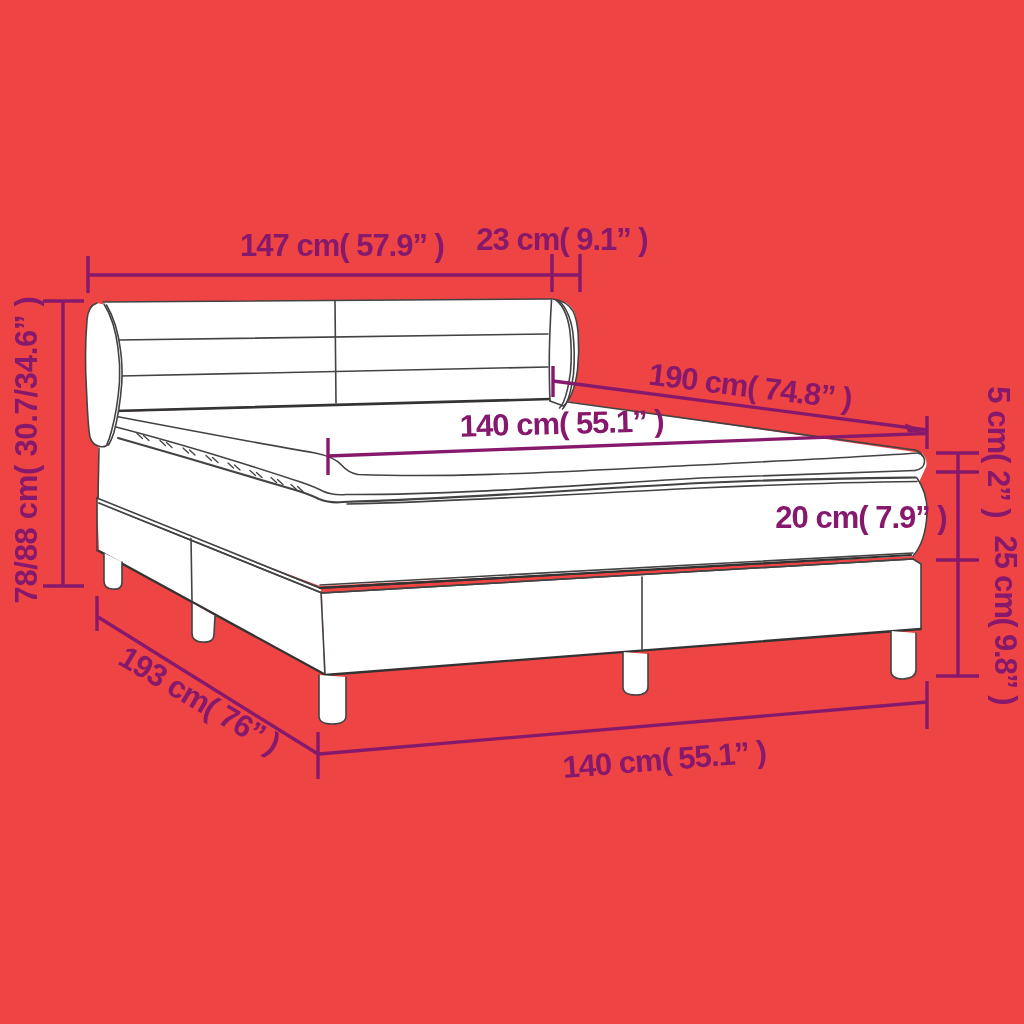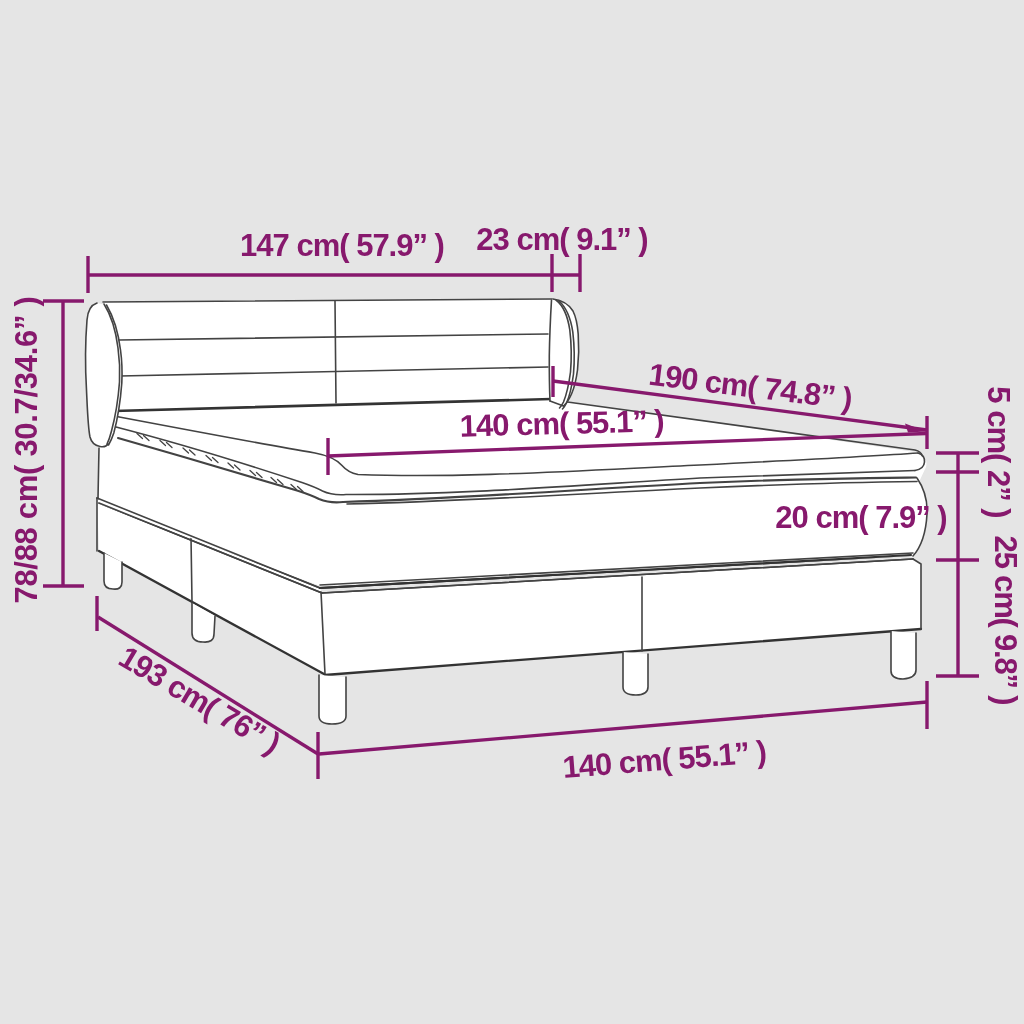--- a/index.html
+++ b/index.html
@@ -1,16 +1,16 @@
 <!DOCTYPE html>
 <html><head>
 <meta charset="utf-8">
 <style>
   html,body{margin:0;padding:0;background:#ffffff;}
-  .wrap{width:1024px;height:1024px;position:relative;background:#e5e5e5;overflow:hidden;}
+  .wrap{width:1024px;height:1024px;position:relative;background:#ef4444;overflow:hidden;}
   svg{display:block;}
   text{font-family:"Liberation Sans", sans-serif;font-weight:bold;fill:#87196d;}
 </style>
 </head>
 <body>
 <div class="wrap">
 <svg width="1024" height="1024" viewBox="0 0 1024 1024">
   <g fill="none" stroke="#434343" stroke-width="1.6" stroke-linecap="round" stroke-linejoin="round">
 
     <g>

